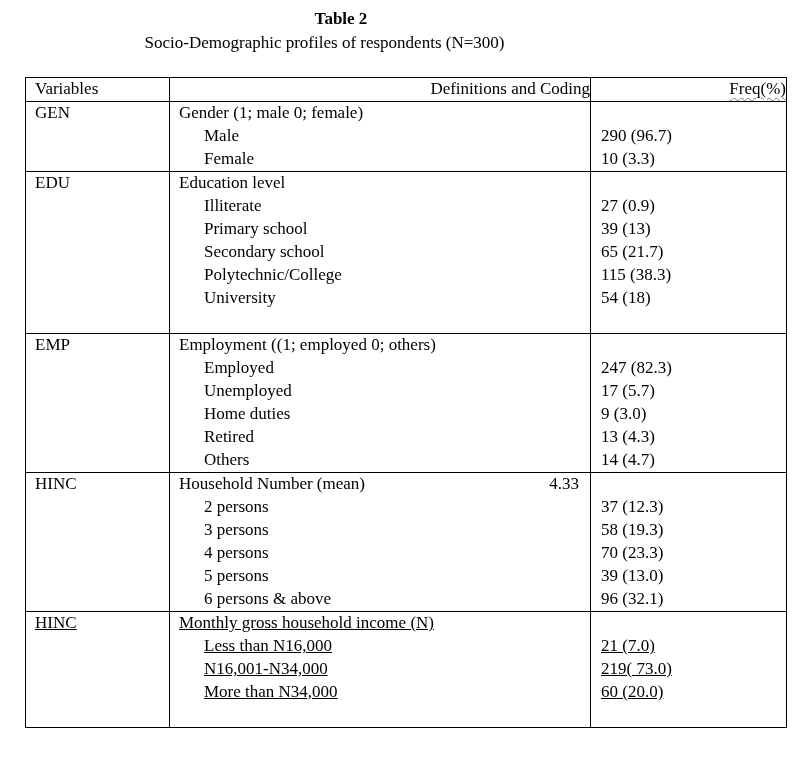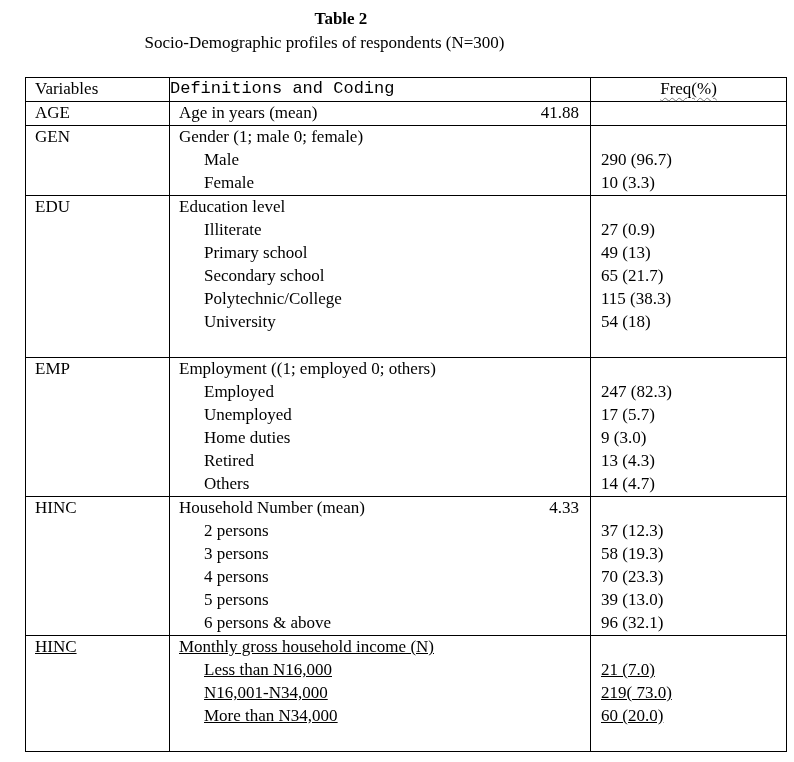--- a/index.html
+++ b/index.html
@@ -61,22 +61,22 @@
     col.c1 { width: 144px; }
     col.c2 { width: 421px; }
     col.c3 { width: 196px; }
     .hdr th {
       border-top: 1.5px solid #000;
       font-weight: bold;
       height: 23px;
       line-height: 22px;
     }
     .hdr th.h1 { padding-left: 9px; text-align: left; }
-    .hdr th.h2 { text-align: left; font-family: Liberation Mono, monospace; }
-    .hdr th.h3 { text-align: center; }
+    .hdr th.h2 { text-align: right; }
+    .hdr th.h3 { text-align: right; }
     .freq-head {
       text-decoration: underline wavy #7a7a7a;
       text-decoration-thickness: 1px;
       text-underline-offset: 3px;
     }
     .line {
       height: 23px;
       line-height: 22px;
       white-space: nowrap;
     }
@@ -105,34 +105,20 @@
   </colgroup>
   <thead>
     <tr class="hdr">
       <th class="h1">Variables</th>
       <th class="h2">Definitions and Coding</th>
       <th class="h3"><span class="freq-head">Freq(%)</span></th>
     </tr>
   </thead>
   <tbody>
 
-    <tr class="grp">
-      <td>
-        <div class="line var">AGE</div>
-      </td>
-      <td>
-        <div class="line def">
-          <span>Age in years (mean)</span>
-          <span class="mean">41.88</span>
-        </div>
-      </td>
-      <td>
-          <div class="line"></div>
-        </td>
-    </tr>
 
     <tr class="grp">
       <td>
         <div class="line var">GEN</div>
       </td>
       <td>
         <div class="line def">Gender (1; male 0; female)</div>
         <div class="line sub">Male</div>
         <div class="line sub">Female</div>
       </td>
@@ -152,21 +138,21 @@
         <div class="line sub">Illiterate</div>
         <div class="line sub">Primary school</div>
         <div class="line sub">Secondary school</div>
         <div class="line sub">Polytechnic/College</div>
         <div class="line sub">University</div>
         <div class="spacer"></div>
       </td>
       <td>
         <div class="line"></div>
         <div class="line freq">27 (0.9)</div>
-        <div class="line freq">49 (13)</div>
+        <div class="line freq">39 (13)</div>
         <div class="line freq">65 (21.7)</div>
         <div class="line freq">115 (38.3)</div>
         <div class="line freq">54 (18)</div>
       </td>
     </tr>
 
     <tr class="grp">
       <td>
         <div class="line var">EMP</div>
       </td>

